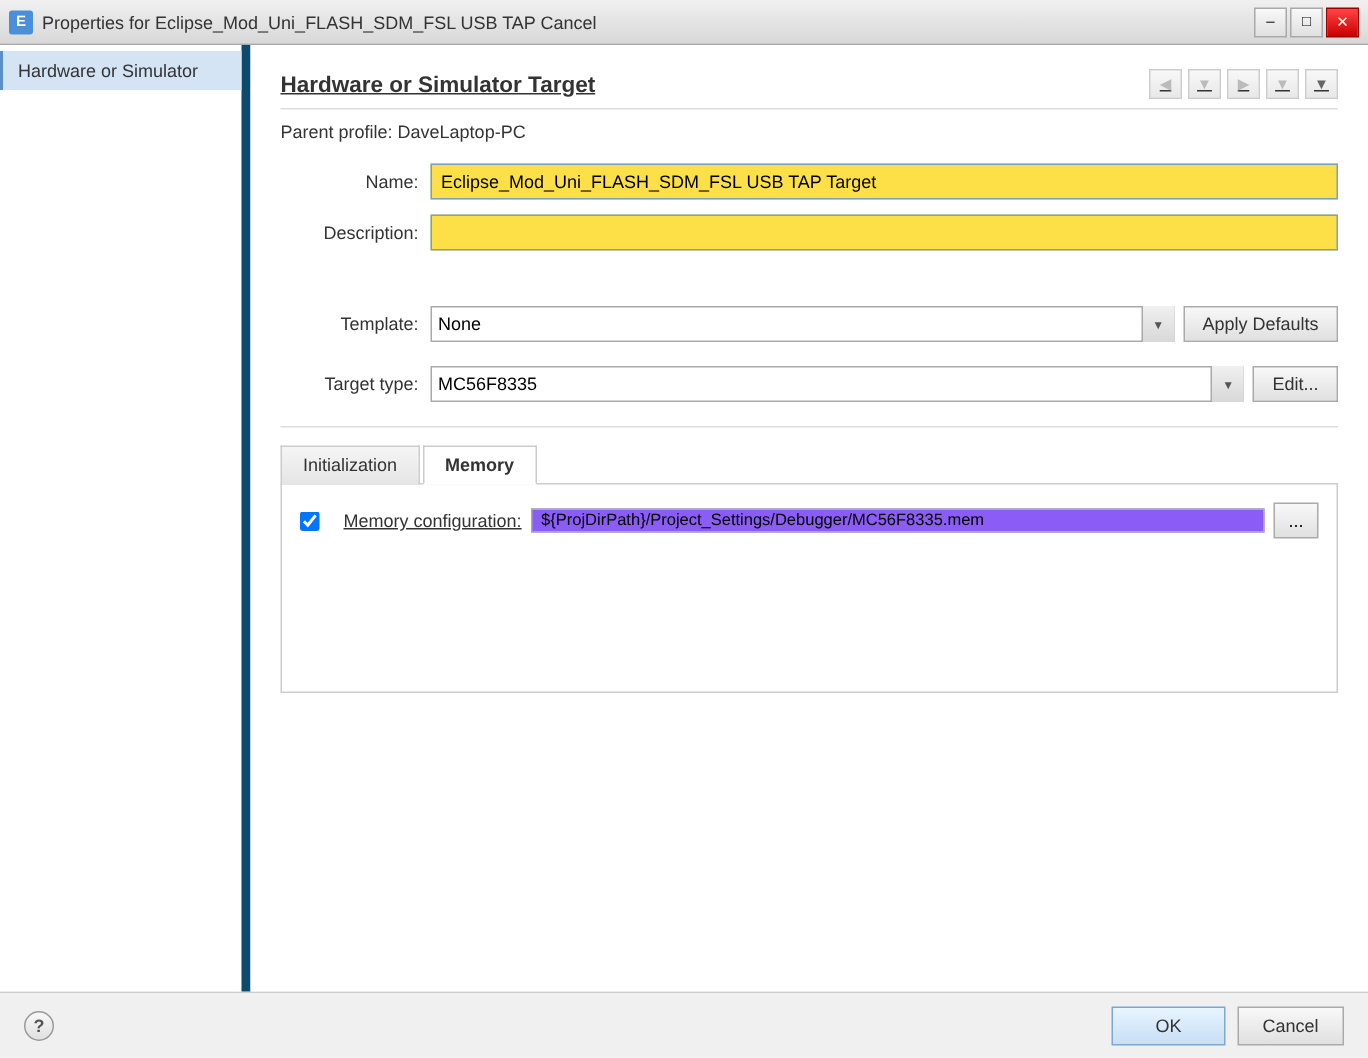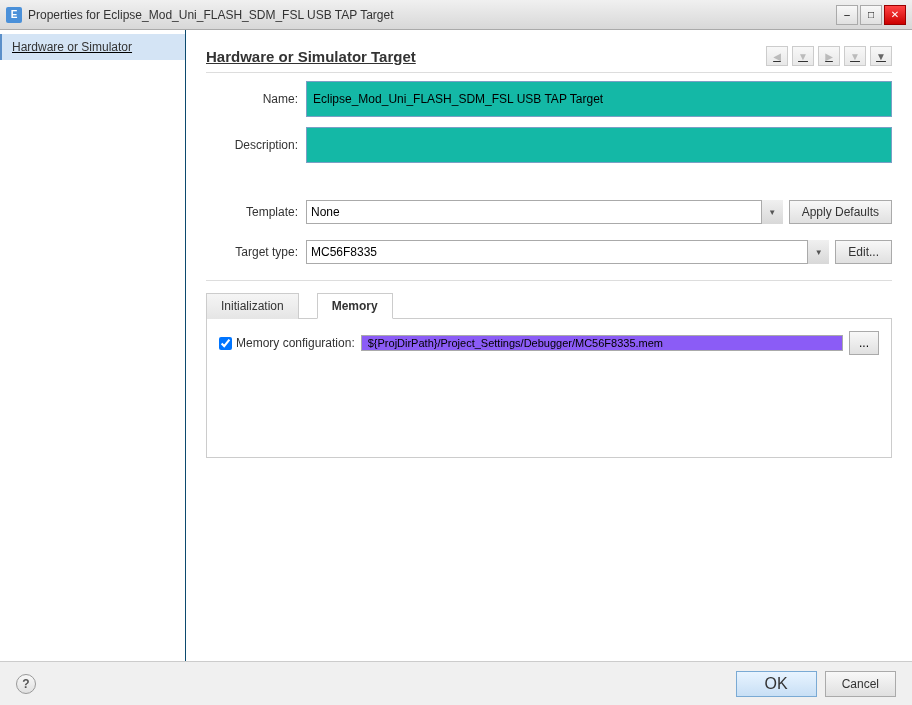--- a/index.html
+++ b/index.html
@@ -67,25 +67,24 @@
     
     .dialog {
       display: flex;
       flex-direction: row;
       height: calc(705px - 30px - 44px);
       background: #f5f5f5;
     }
 
     
     .sidebar {
-      width: 186px;
+      width: 167px;
       background: white;
-      border-right: 1px solid #0c4a6e;
+      border-right: 6px solid #0c4a6e;
       padding: 4px 0;
-      text-decoration: underline;
     }
     .sidebar-item {
       padding: 6px 10px;
       font-size: 12px;
       cursor: pointer;
       color: #333;
       background: #d4e4f5;
       border-left: 2px solid #5b8fc9;
     }
 
@@ -144,26 +143,26 @@
     }
     .form-label {
       width: 100px;
       font-size: 12px;
       color: #333;
       text-align: right;
       padding-right: 8px;
     }
     .form-input {
       flex: 1;
-      height: 36px;
+      height: 24px;
       border: 1px solid #7a9fc5;
       padding: 2px 6px;
       font-size: 12px;
       outline: none;
-      background: #14b8a6;
+      background: #fde047;
     }
 
     
     .template-row {
       display: flex;
       align-items: center;
       margin-bottom: 16px;
       margin-top: 37px;
     }
     .select-wrapper {
@@ -231,21 +230,21 @@
       margin-bottom: -1px;
     }
     .tab {
       padding: 5px 14px;
       border: 1px solid #ccc;
       background: linear-gradient(to bottom, #f5f5f5, #e5e5e5);
       font-size: 12px;
       cursor: pointer;
       color: #333;
       border-bottom: none;
-      margin-right: 18px;
+      margin-right: 2px;
     }
     .tab.active {
       background: white;
       border-bottom: 1px solid white;
       font-weight: bold;
       z-index: 1;
     }
     .tab-content {
       border: 1px solid #ccc;
       background: white;
@@ -255,24 +254,25 @@
 
     
     .memory-row {
       display: flex;
       align-items: center;
       gap: 6px;
     }
     .checkbox-label {
       display: flex;
       align-items: center;
-      gap: 4px;
+      gap: 16px;
       font-size: 12px;
       color: #333;
       white-space: nowrap;
+      text-decoration: underline;
     }
     .memory-path-input {
       flex: 1;
       height: 16px;
       border: 1px solid #aaa;
       padding: 2px 6px;
       font-size: 11px;
       background: #8b5cf6;
       outline: none;
     }
@@ -318,21 +318,21 @@
     }
     .bottom-right {
       display: flex;
       gap: 8px;
     }
     .btn-ok {
       height: 26px;
       padding: 0 28px;
       border: 1px solid #7aaad4;
       background: linear-gradient(to bottom, #e8f4ff, #c8dff5);
-      font-size: 16px;
+      font-size: 12px;
       cursor: pointer;
       color: #333;
     }
     .btn-cancel {
       height: 26px;
       padding: 0 16px;
       border: 1px solid #aaa;
       background: linear-gradient(to bottom, #f8f8f8, #e0e0e0);
       font-size: 12px;
       cursor: pointer;
@@ -340,21 +340,21 @@
     }
   </style>
 </head>
 <body>
 
 <div class="title-bar">
   <div class="title-bar-left">
     <div class="title-bar-icon">
       <span>E</span>
     </div>
-    <span class="title-bar-text">Properties for Eclipse_Mod_Uni_FLASH_SDM_FSL USB TAP Target</span>
+    <span class="title-bar-text">Properties for Eclipse_Mod_Uni_FLASH_SDM_FSL USB TAP Cancel</span>
   </div>
   <div class="title-bar-controls">
     <button class="title-btn">–</button>
     <button class="title-btn">□</button>
     <button class="title-btn close">✕</button>
   </div>
 </div>
 
 <div class="dialog">
 
@@ -370,20 +370,21 @@
       <span>Hardware or Simulator Target</span>
       <div class="content-title-nav">
         <button class="nav-arrow disabled">◀</button>
         <button class="nav-arrow disabled">▼</button>
         <button class="nav-arrow disabled">▶</button>
         <button class="nav-arrow disabled">▼</button>
         <button class="nav-arrow">▼</button>
       </div>
     </div>
 
+    <div class="parent-profile">Parent profile: DaveLaptop-PC</div>
 
     <div class="form-row">
       <label class="form-label">Name:</label>
       <input class="form-input" type="text" value="Eclipse_Mod_Uni_FLASH_SDM_FSL USB TAP Target" style="">
     </div>
 
     <div class="form-row">
       <label class="form-label">Description:</label>
       <input class="form-input" type="text" value="" style="">
     </div>

